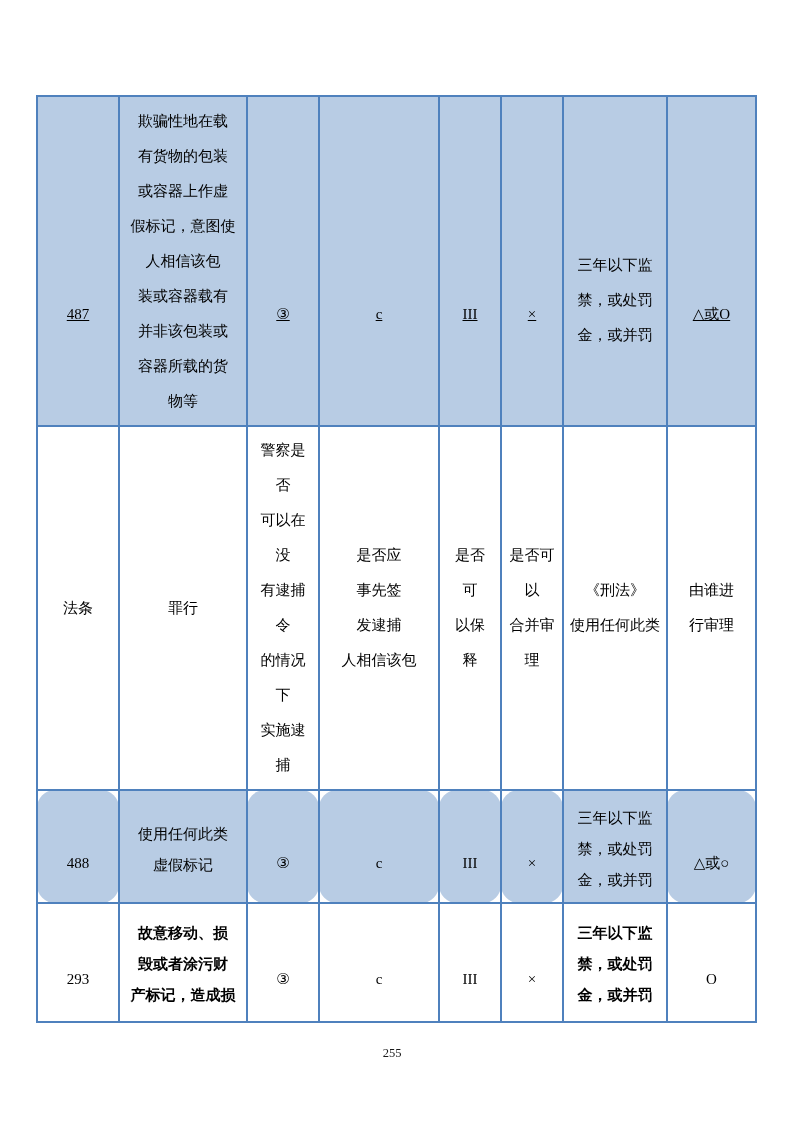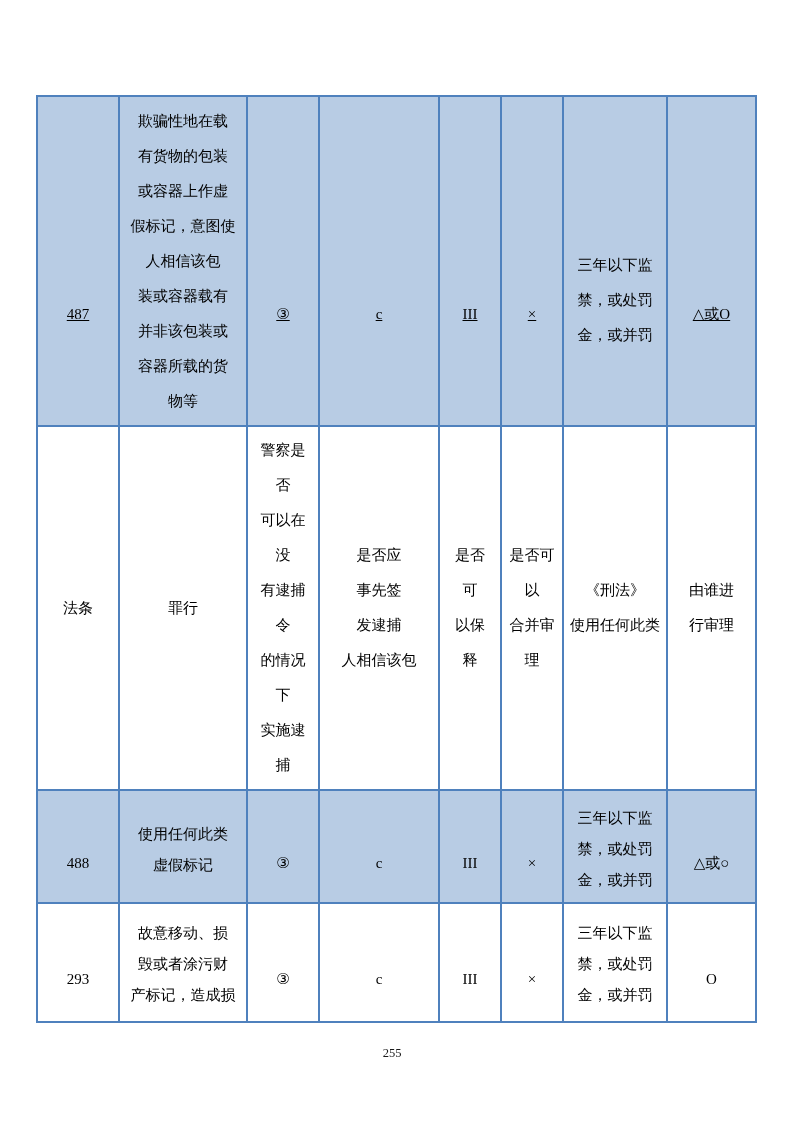--- a/index.html
+++ b/index.html
@@ -29,23 +29,23 @@
   }
   tr.shaded td { background:var(--row-fill,#b8cce4); }
   tr.r487 { height:330px; }
   tr.rhead { height:355px; }
   tr.r488 { height:113px; }
   tr.r489 { height:119px; }
   .lh35 { line-height:35px; }
   .lh31 { line-height:31px; }
   .pt112 { padding-top:112px !important;text-decoration:underline; }
   .pt84  { padding-top:84px  !important; }
-  .pt40  { padding-top:40px  !important; }
+  .pt40  { padding-top:40px  !important;border-radius:18px; }
   .pt12  { padding-top:12px  !important; }
-  .pt10  { padding-top:10px  !important; }
+  .pt10  { padding-top:10px  !important;font-weight:bold; }
   .sym-small { font-size:11px; }
   .sym { font-family:"Liberation Serif","DejaVu Serif","DejaVu Sans",serif; }
   .page-number {
     position:absolute; left:0; right:9px; top:1046px;
     text-align:center;
     font-size:12.5px;
     color:#1a1a1a;
   }
 </style>
 </head>

